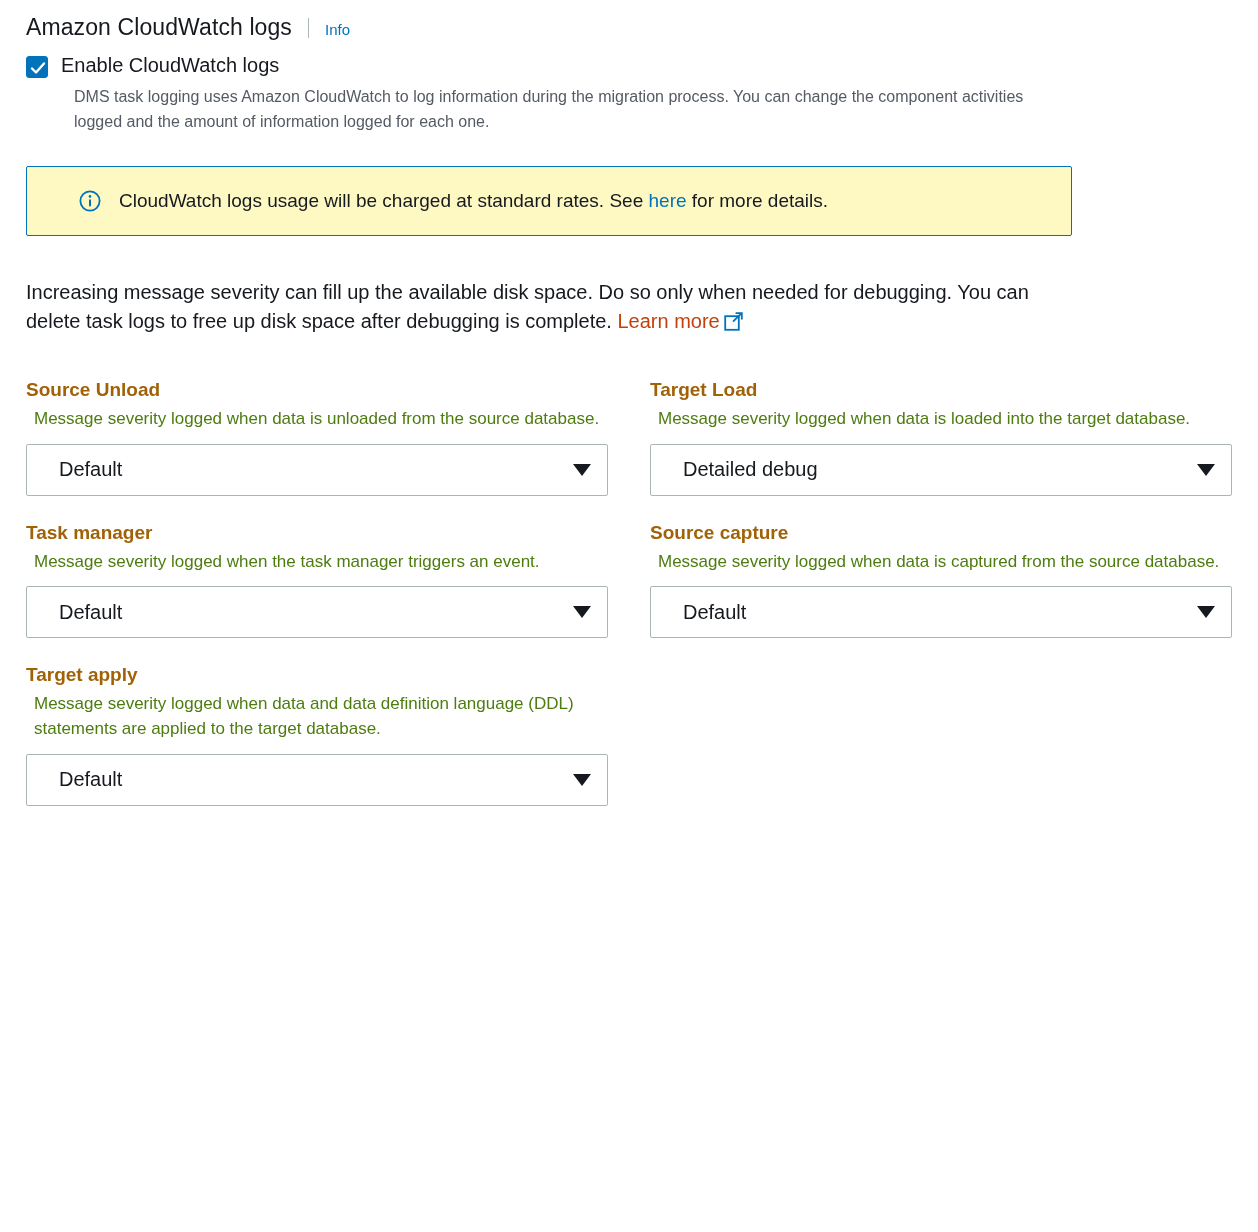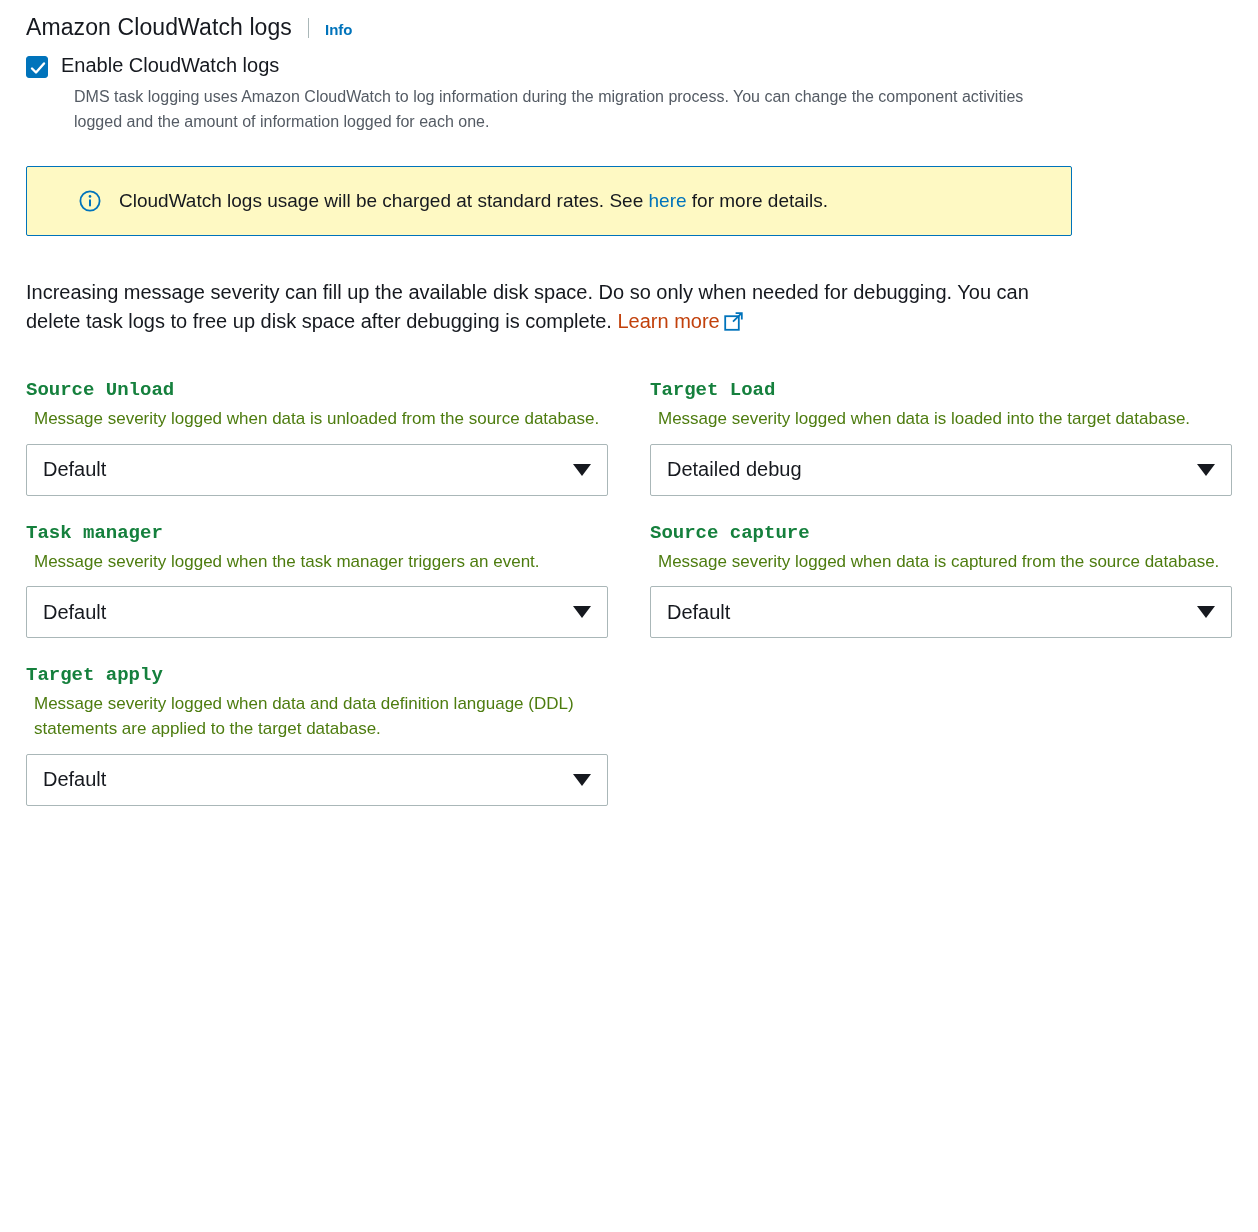--- a/index.html
+++ b/index.html
@@ -33,21 +33,21 @@
   }
   .divider-v {
     width: 1px;
     height: 20px;
     background: #aab7b8;
     align-self: center;
     margin: 0 2px;
   }
   .info-link {
     font-size: 15px;
-    font-weight: bold;
+    font-weight: normal;
     color: #0073bb;
     text-decoration: none;
     cursor: pointer;
   }
 
   
   .check-row {
     display: flex;
     align-items: center;
     gap: 13px;
@@ -130,23 +130,22 @@
     margin-top: 40px;
     display: grid;
     grid-template-columns: 624px 624px;
     column-gap: 0px;
     row-gap: 0px;
   }
   .field { padding-right: 42px; padding-bottom: 26px; }
   .field-title {
     font-size: 19px;
     font-weight: bold;
-    color: #15803d;
+    color: #a16207;
     margin: 0 0 6px 0;
-    font-family: Liberation Mono, monospace;
   }
   .field-desc {
     font-size: 17px;
     line-height: 1.45;
     color: #4d7c0f;
     margin: 0 0 12px 8px;
   }
   .select {
     position: relative;
     height: 52px;
@@ -155,20 +154,21 @@
     background: #ffffff;
     display: flex;
     align-items: center;
     padding: 0 16px;
     cursor: pointer;
     max-width: 584px;
   }
   .select-value {
     font-size: 20px;
     color: #16191f;
+    margin-left: 16px;
   }
   .caret {
     position: absolute;
     right: 16px;
     top: 50%;
     transform: translateY(-50%);
     width: 0;
     height: 0;
     border-left: 9px solid transparent;
     border-right: 9px solid transparent;

